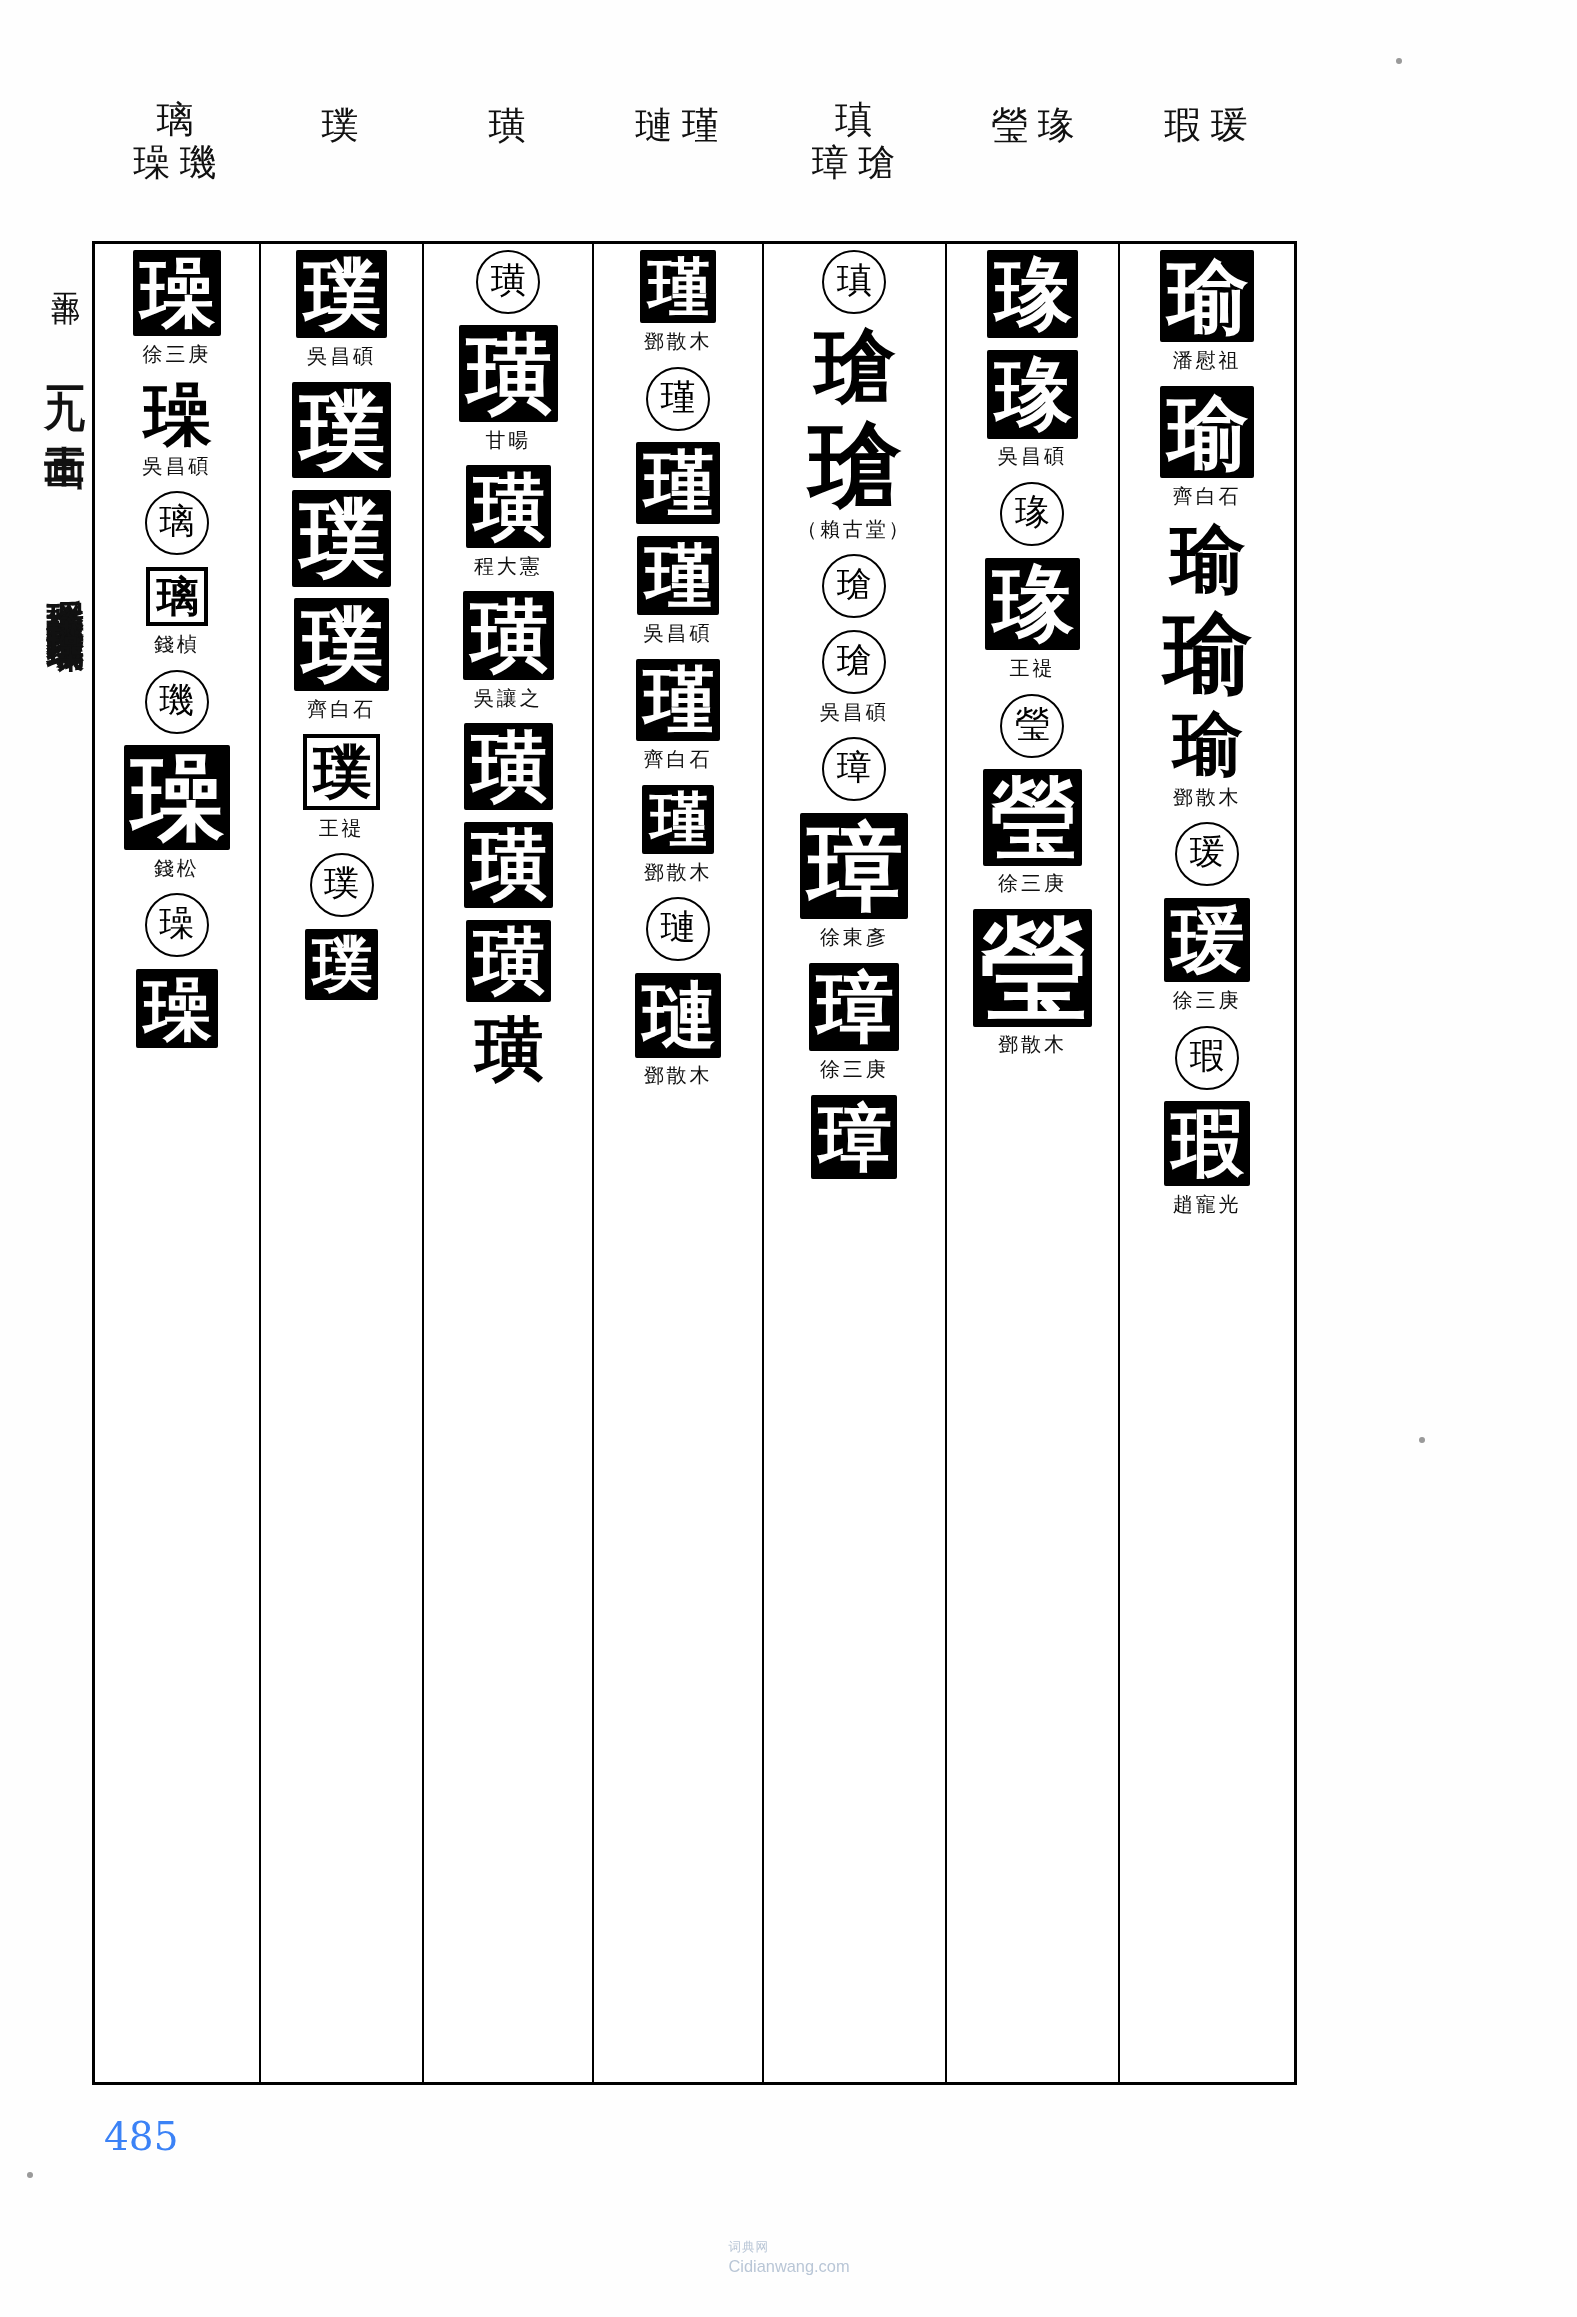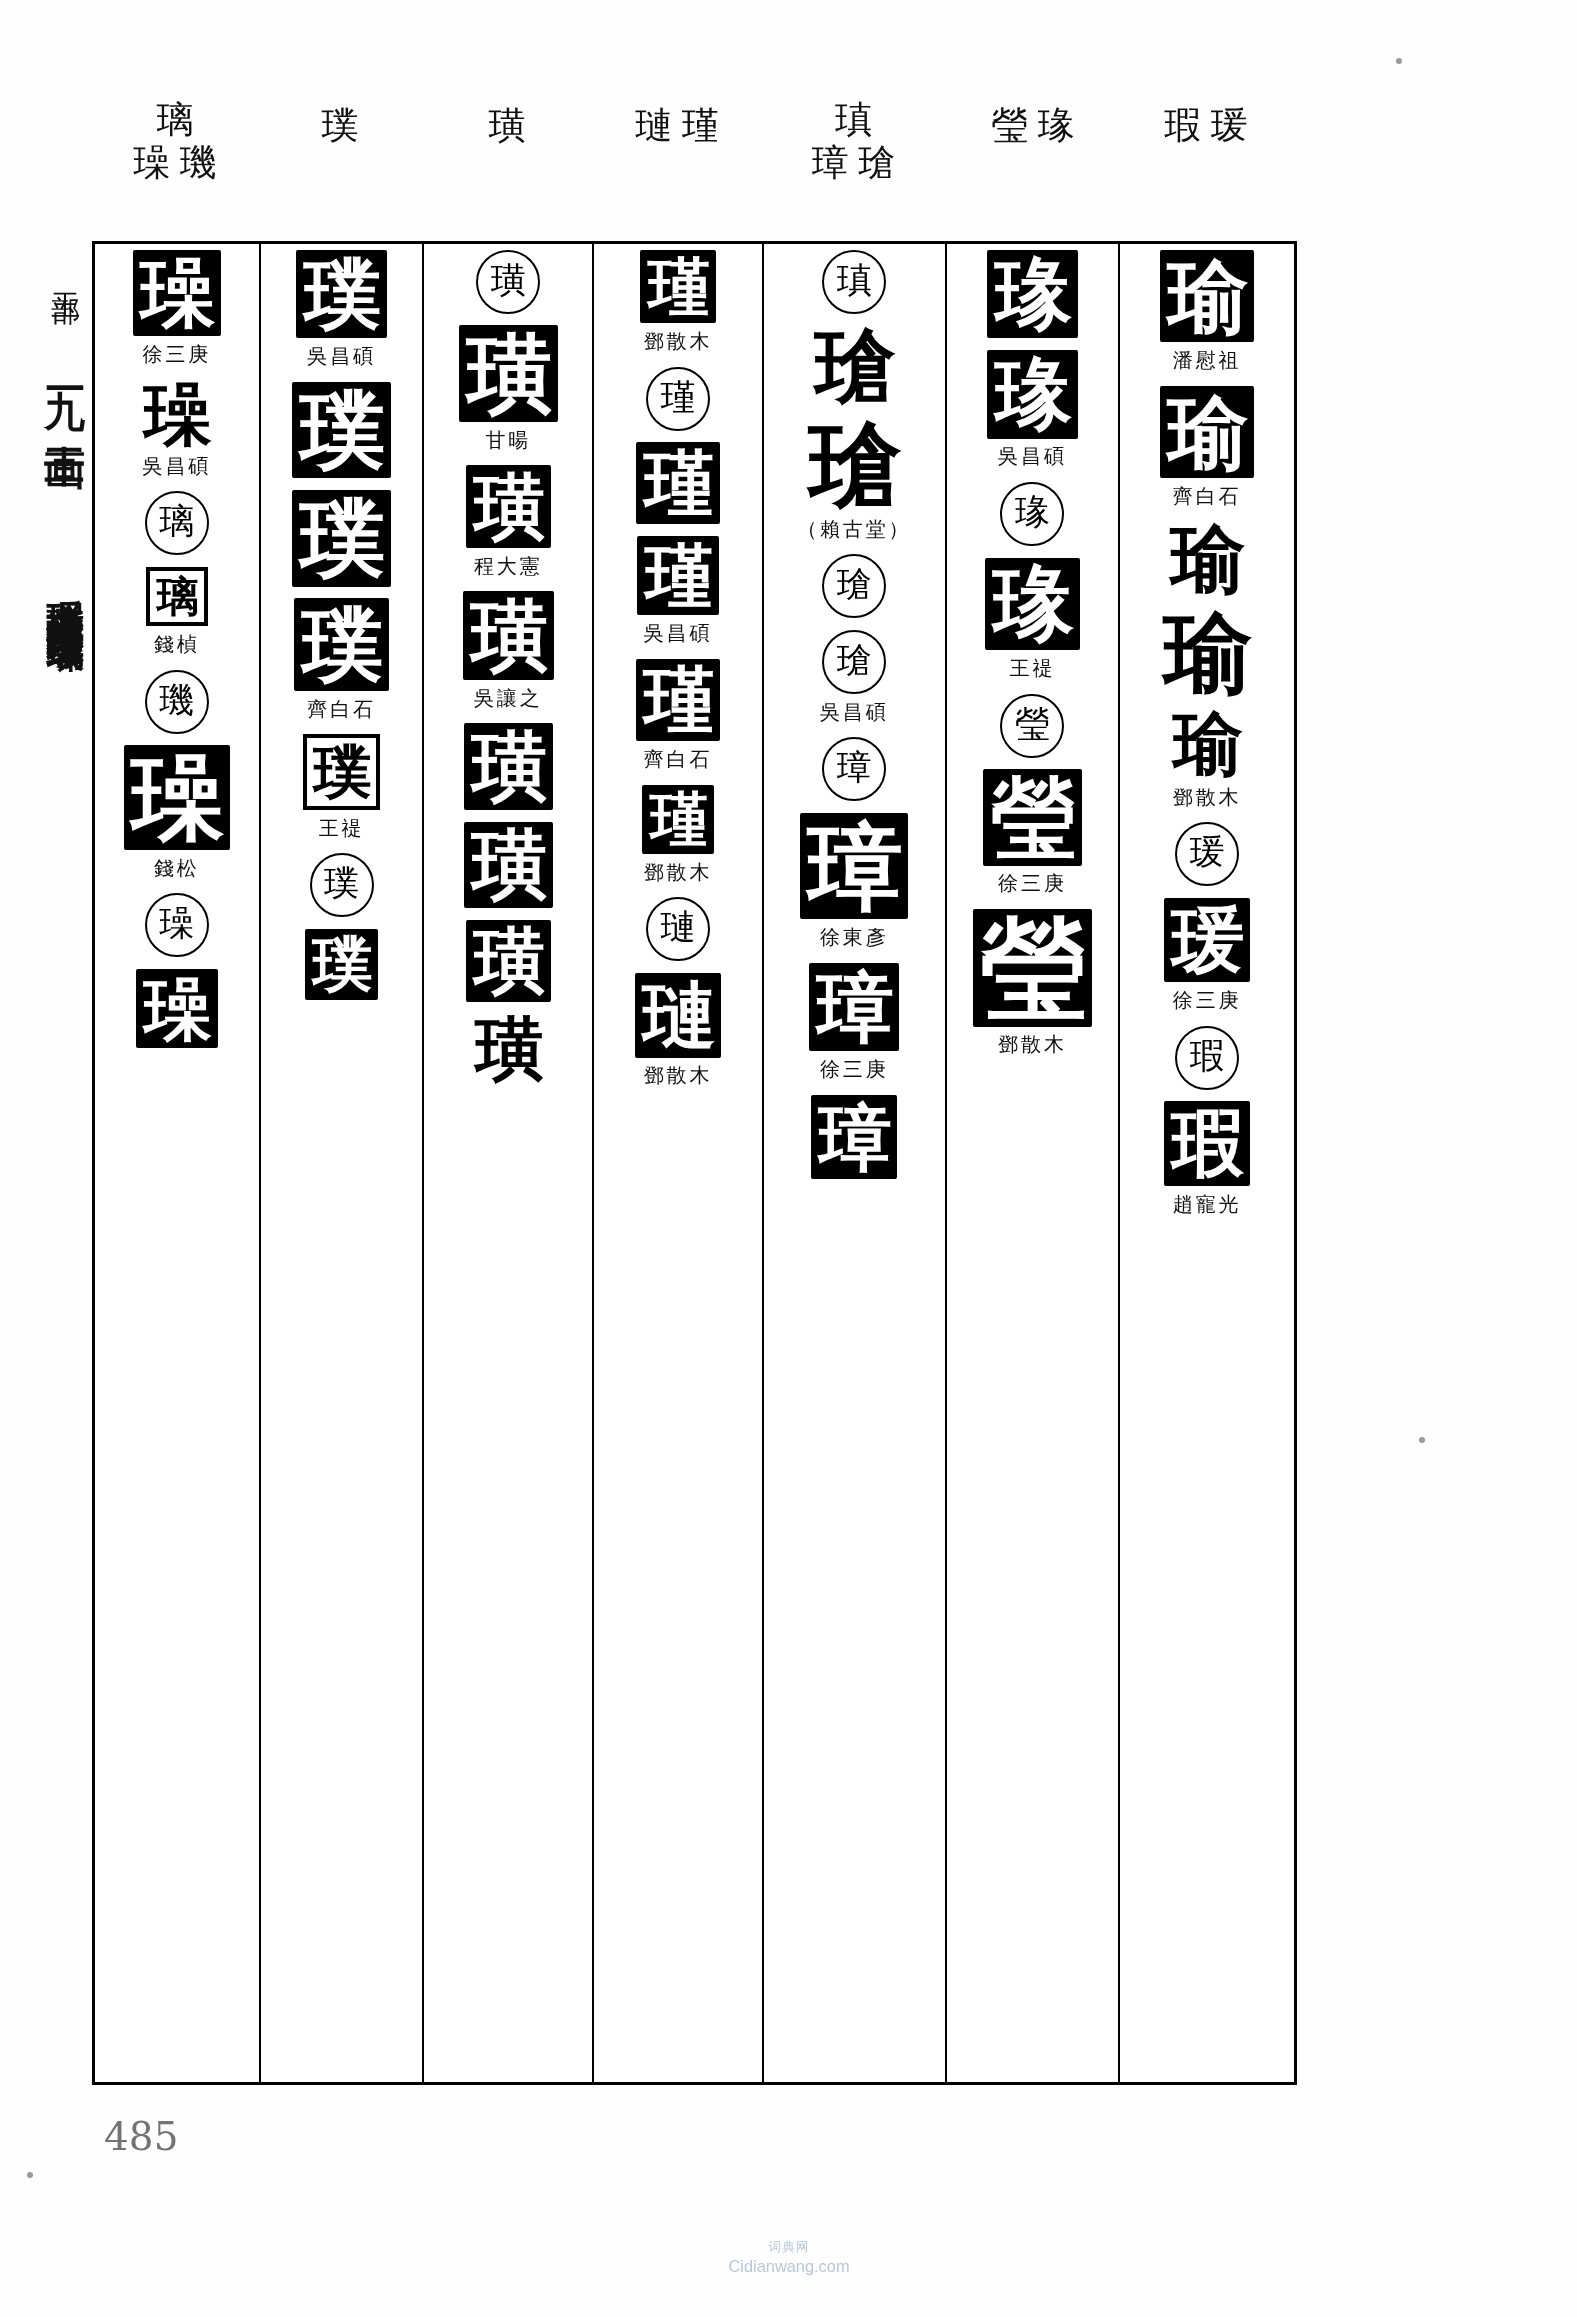--- a/index.html
+++ b/index.html
@@ -155,29 +155,29 @@
     white-space: nowrap;
   }
 
   
   .page-number {
     position: absolute;
     left: 104px;
     top: 2114px;
     font-family: "DejaVu Serif", "Liberation Serif", serif;
     font-size: 39px;
-    color: #737373;
+    color: #3b82f6;
   }
   
   .watermark {
     position: absolute;
     left: 50%;
     transform: translateX(-50%);
     top: 2240px;
-    text-align: center;
+    text-align: left;
     color: #b9c6d6;
     font-size: 16.4px;
     font-family: "Liberation Sans", sans-serif;
     line-height: 1.25;
   }
   .watermark .wm-cn { font-size: 12.6px; display: block; letter-spacing: 1px; }
   
   .regmark {
     position: absolute;
     width: 5.8px; height: 5.8px;

